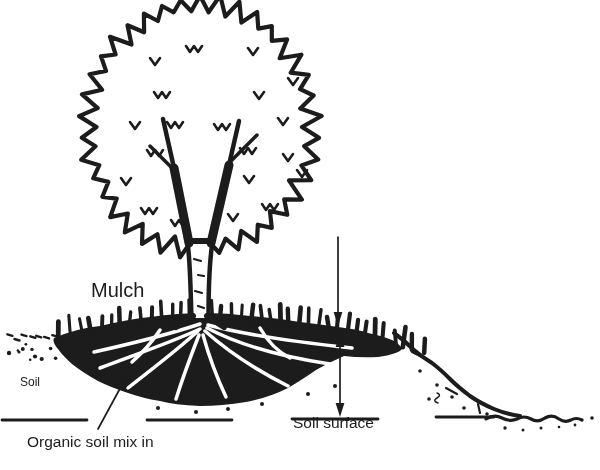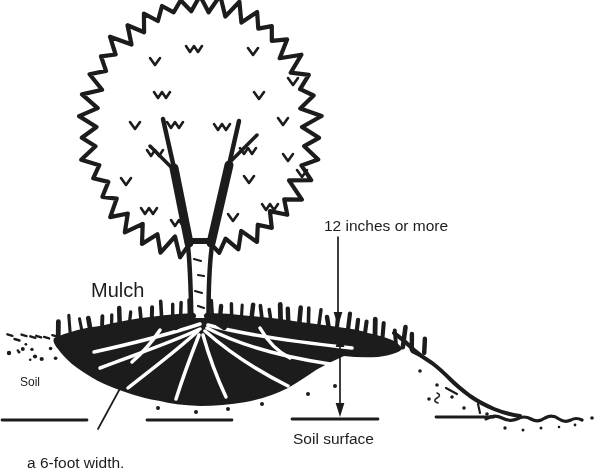--- a/index.html
+++ b/index.html
@@ -199,20 +199,18 @@
       <polygon class="fill" points="338,326 333.6,312 342.4,312"></polygon>
       <path class="ink" stroke-width="1.7" d="M340,346 L340,404"></path>
       <polygon class="fill" points="340,333 335.6,347 344.4,347"></polygon>
       <polygon class="fill" points="340,417 335.6,403 344.4,403"></polygon>
       <path class="ink" stroke-width="1.7" d="M98,429 L123,383"></path>
       <polygon class="fill" points="128,375 125.6,388.6 117.6,384.1"></polygon>
     </g>
   </svg>
 
   <div class="label" style="left:91px;top:280px;font-size:20px">Mulch</div>
-  <div class="label" style="left:324px;top:215px">12 inches or more</div>
   <div class="label" style="left:20px;top:372px;font-size:12px">Soil</div>
   <div class="label" style="left:27px;top:431px">
-    <br>
-    <span>a 6-foot width.</span>
+    <span>Organic soil mix in</span><br>
   </div>
-  <div class="label" style="left:293px;top:428px">Soil surface</div>
+  <div class="label" style="left:293px;top:412px">Soil surface</div>
 </div>
 
 </body></html>

